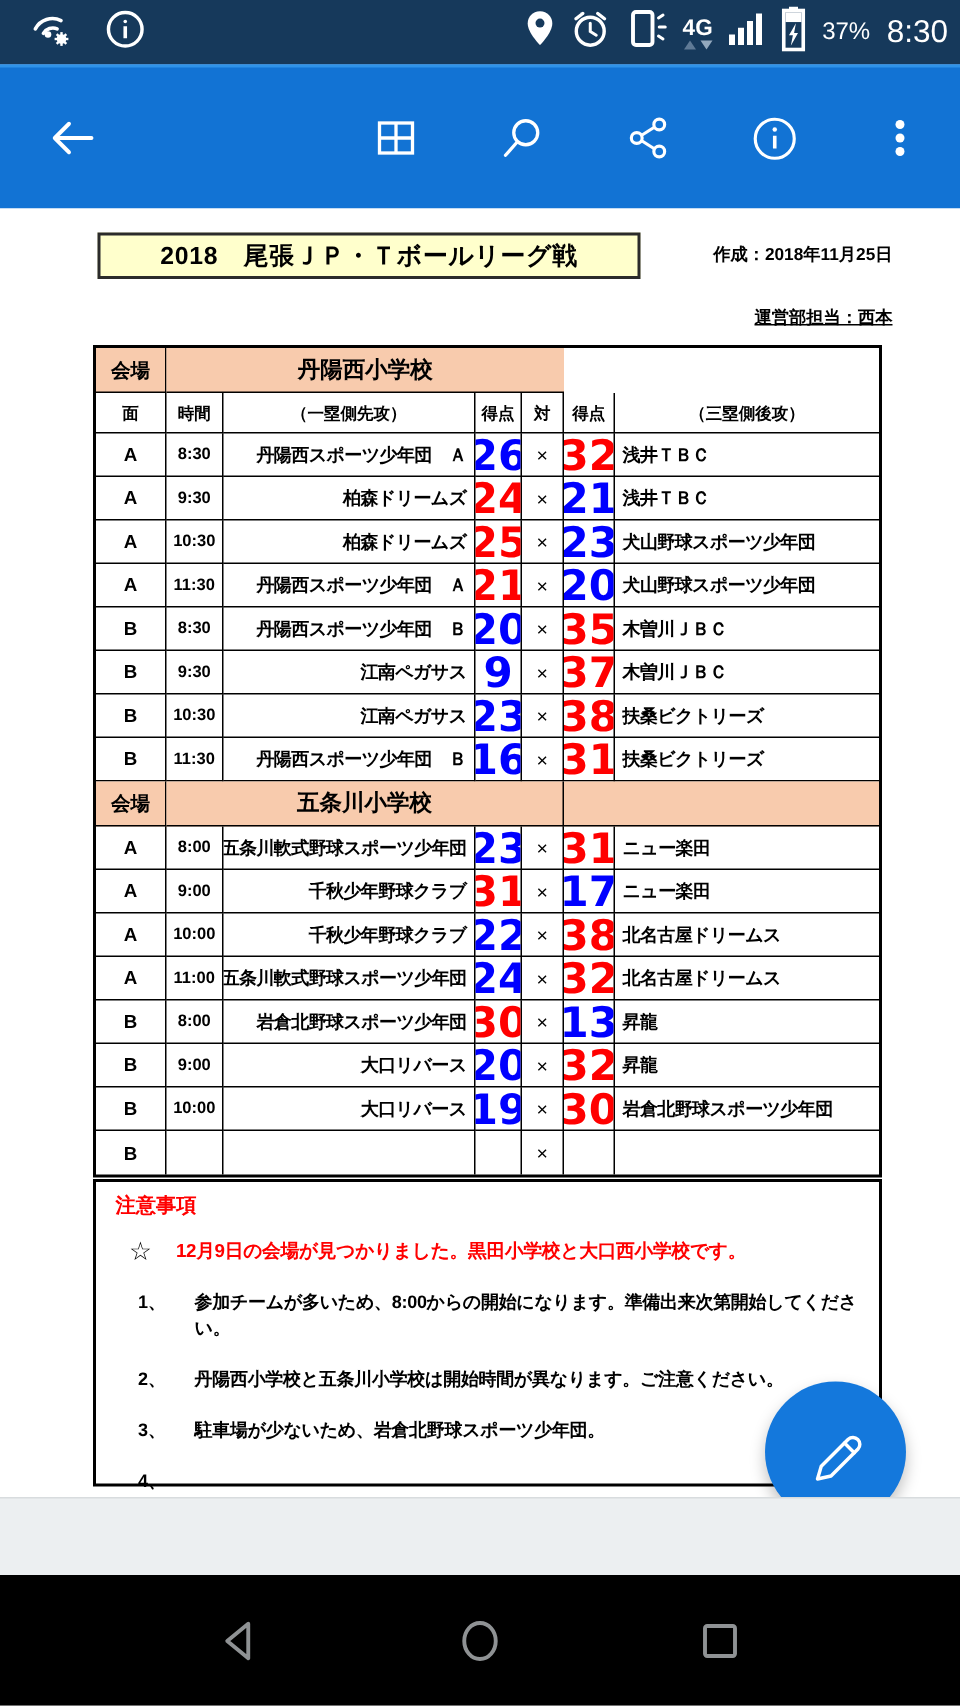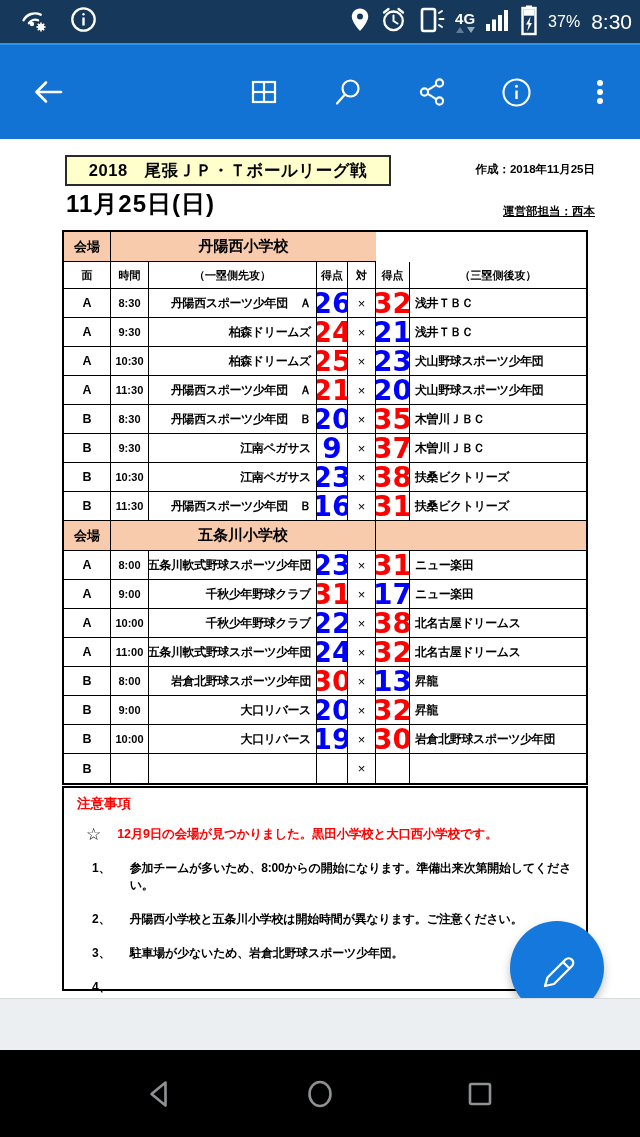--- a/index.html
+++ b/index.html
@@ -29,21 +29,21 @@
     background:#1273D4; border-top:2px solid #2F93E9;
     display:flex; align-items:center;
   }
   .back-btn { width:48px; height:48px; margin-left:24px; display:flex; align-items:center; justify-content:center; }
   .app-bar-icons { margin-left:auto; display:flex; gap:36px; padding-right:16px; }
   .ab-icon { width:48px; height:48px; display:flex; align-items:center; justify-content:center; }
   
   .doc { position:absolute; top:139px; left:0; width:640px; height:859px; background:#fff; }
   .title-row { position:relative; padding-top:16px; }
   .title-box {
-    margin-left:65px; width:326px; height:31px;
+    margin-left:65px; width:362px; height:31px;
     background:#FFFFCC; border:2px solid #2B2B2B;
     display:flex; align-items:center; justify-content:center;
     font-size:16.5px; font-weight:bold; color:#000; letter-spacing:0.5px;
   }
   .created { position:absolute; top:23px; right:45px; font-size:11.5px; font-weight:bold; color:#000; }
   .date-row { position:relative; height:44px; }
   .big-date { position:absolute; left:66px; top:2px; font-size:24px; font-weight:bold; color:#000; letter-spacing:1px; }
   .manager { position:absolute; right:45px; top:18px; font-size:11.5px; font-weight:bold; color:#000; text-decoration:underline; }
   
   .tbl { margin-left:62px; width:526px; border:2px solid #000; background:#fff; }
@@ -219,21 +219,20 @@
   </div>
 
   <div class="doc">
     <div class="title-row">
       <div class="title-box">
         <span>2018　尾張ＪＰ・Ｔボールリーグ戦</span>
       </div>
       <span class="created">作成：2018年11月25日</span>
     </div>
     <div class="date-row">
-      <span class="big-date">11月25日(日)</span>
       <span class="manager">運営部担当：西本</span>
     </div>
 
     <div class="tbl">
         <div class="row section-header">
           <div class="cell venue-label">会場</div>
           <div class="cell venue" style="grid-column: 2 / span 4;">丹陽西小学校</div>
         </div>
         <div class="row subheader">
           <div class="cell">面</div>

